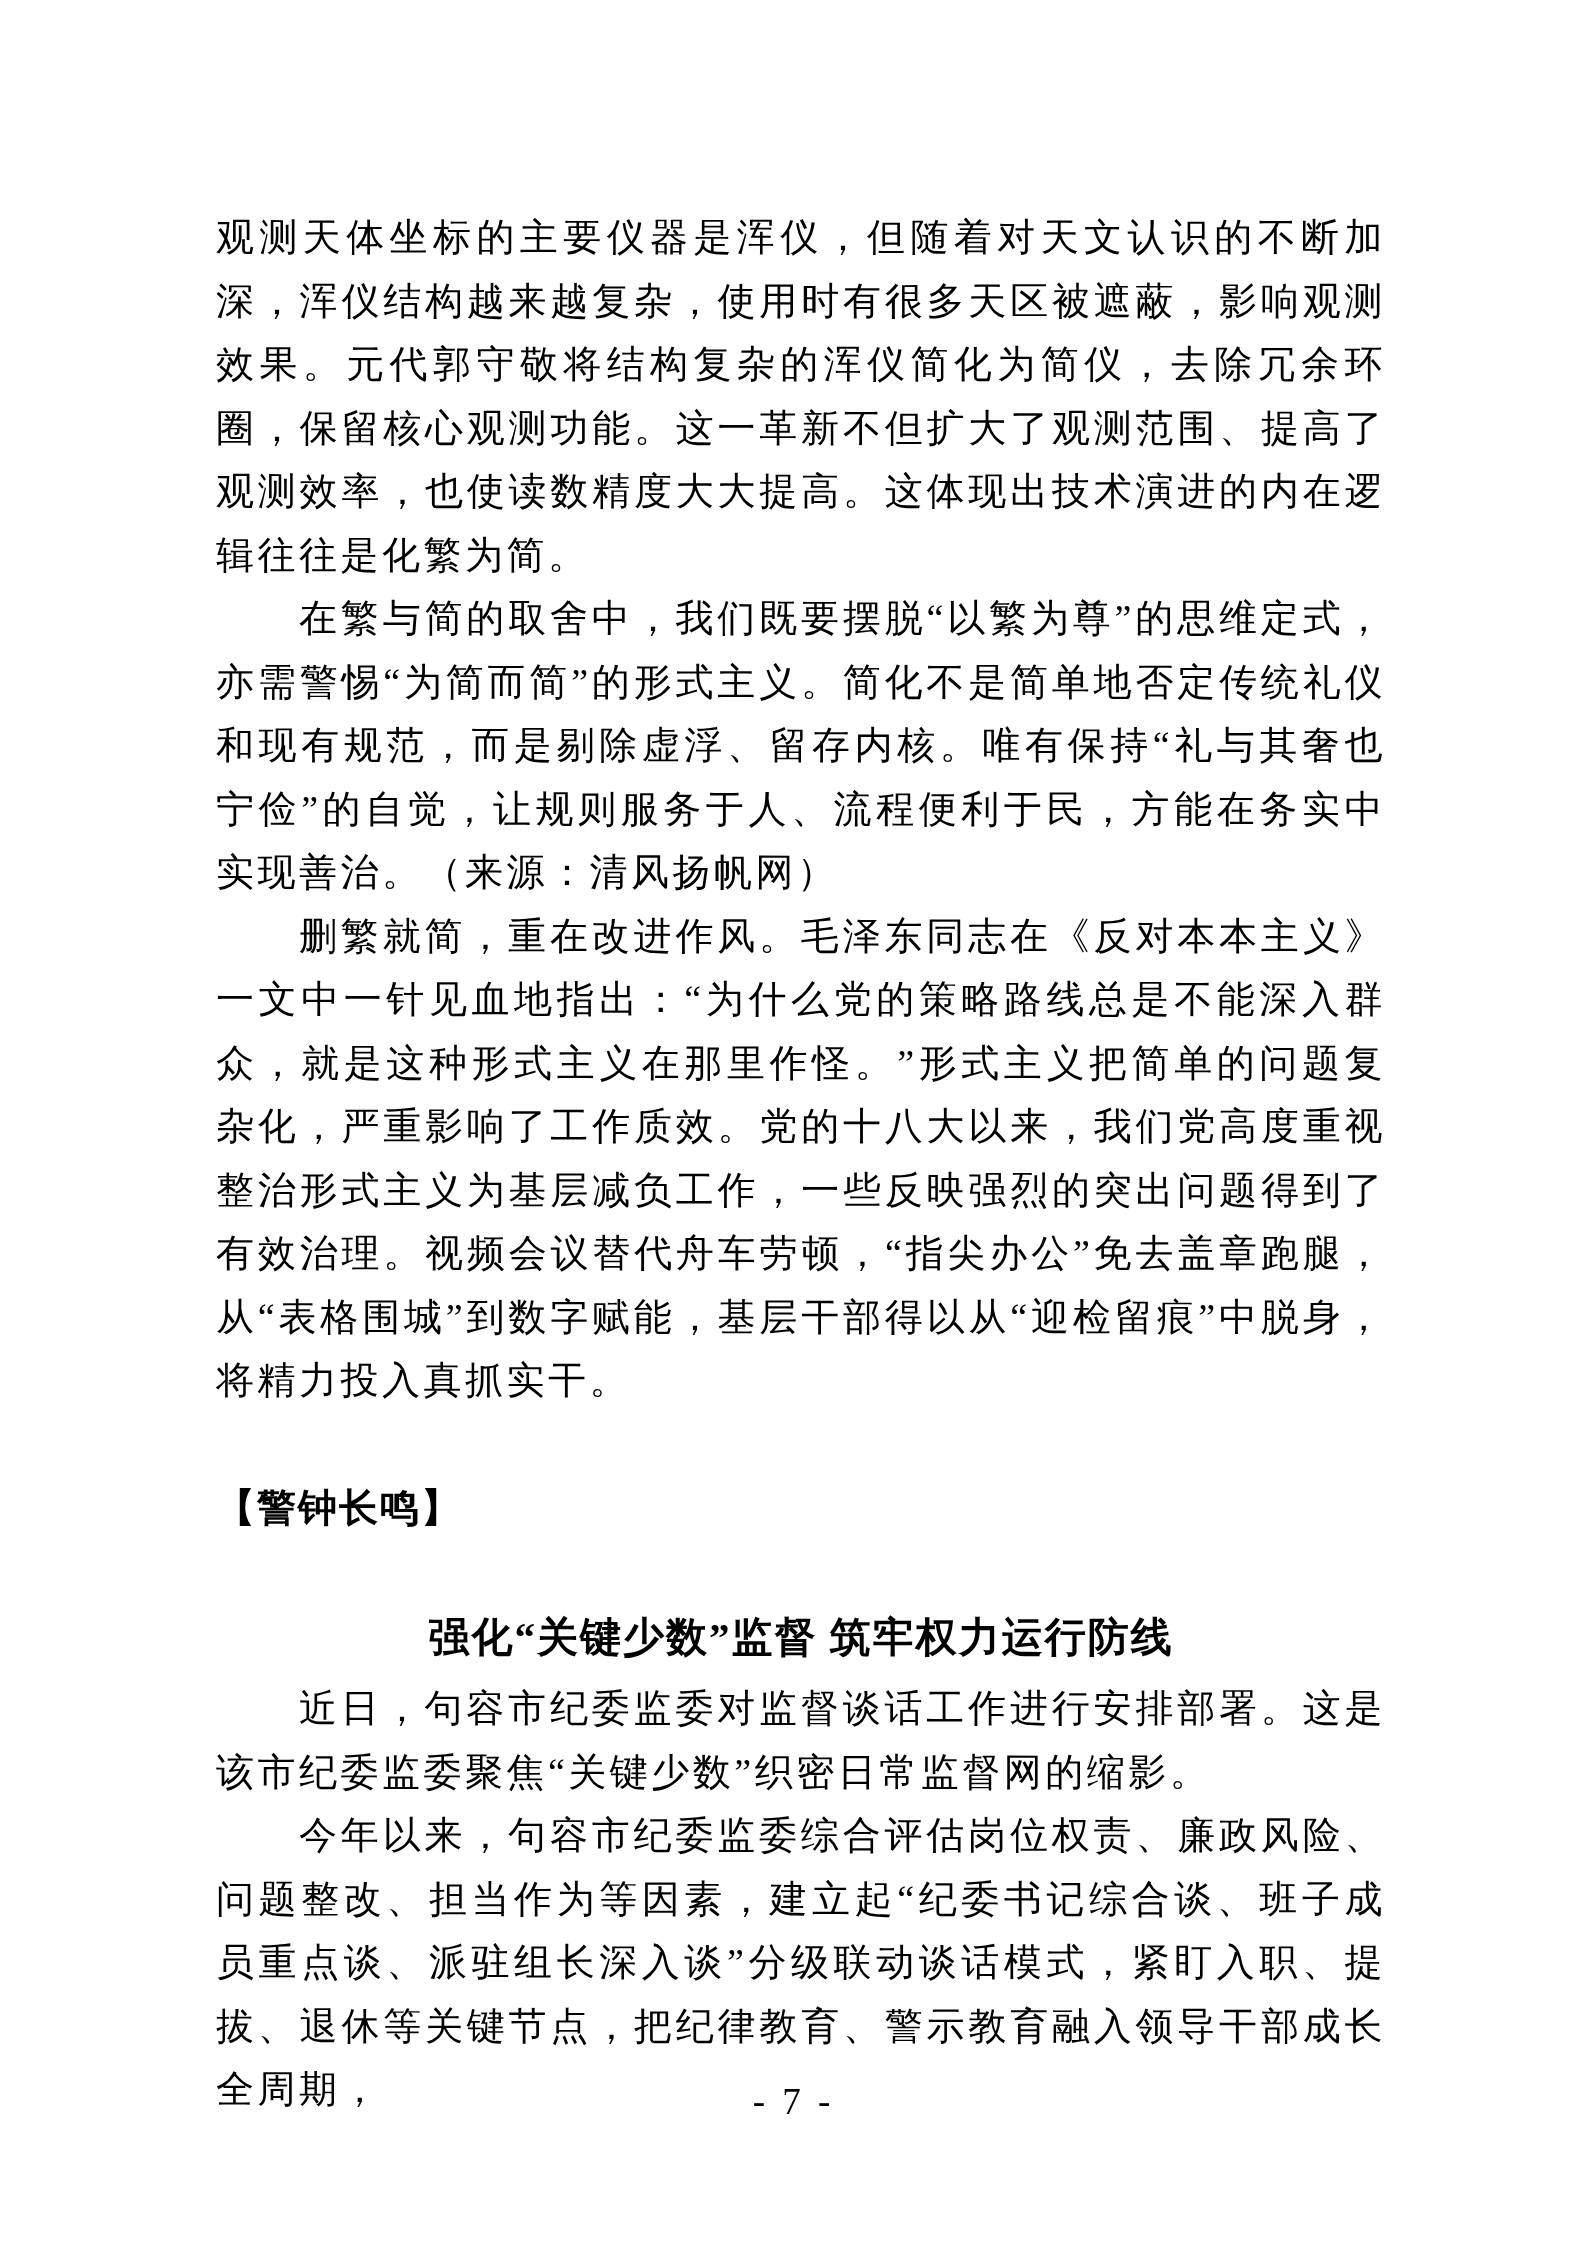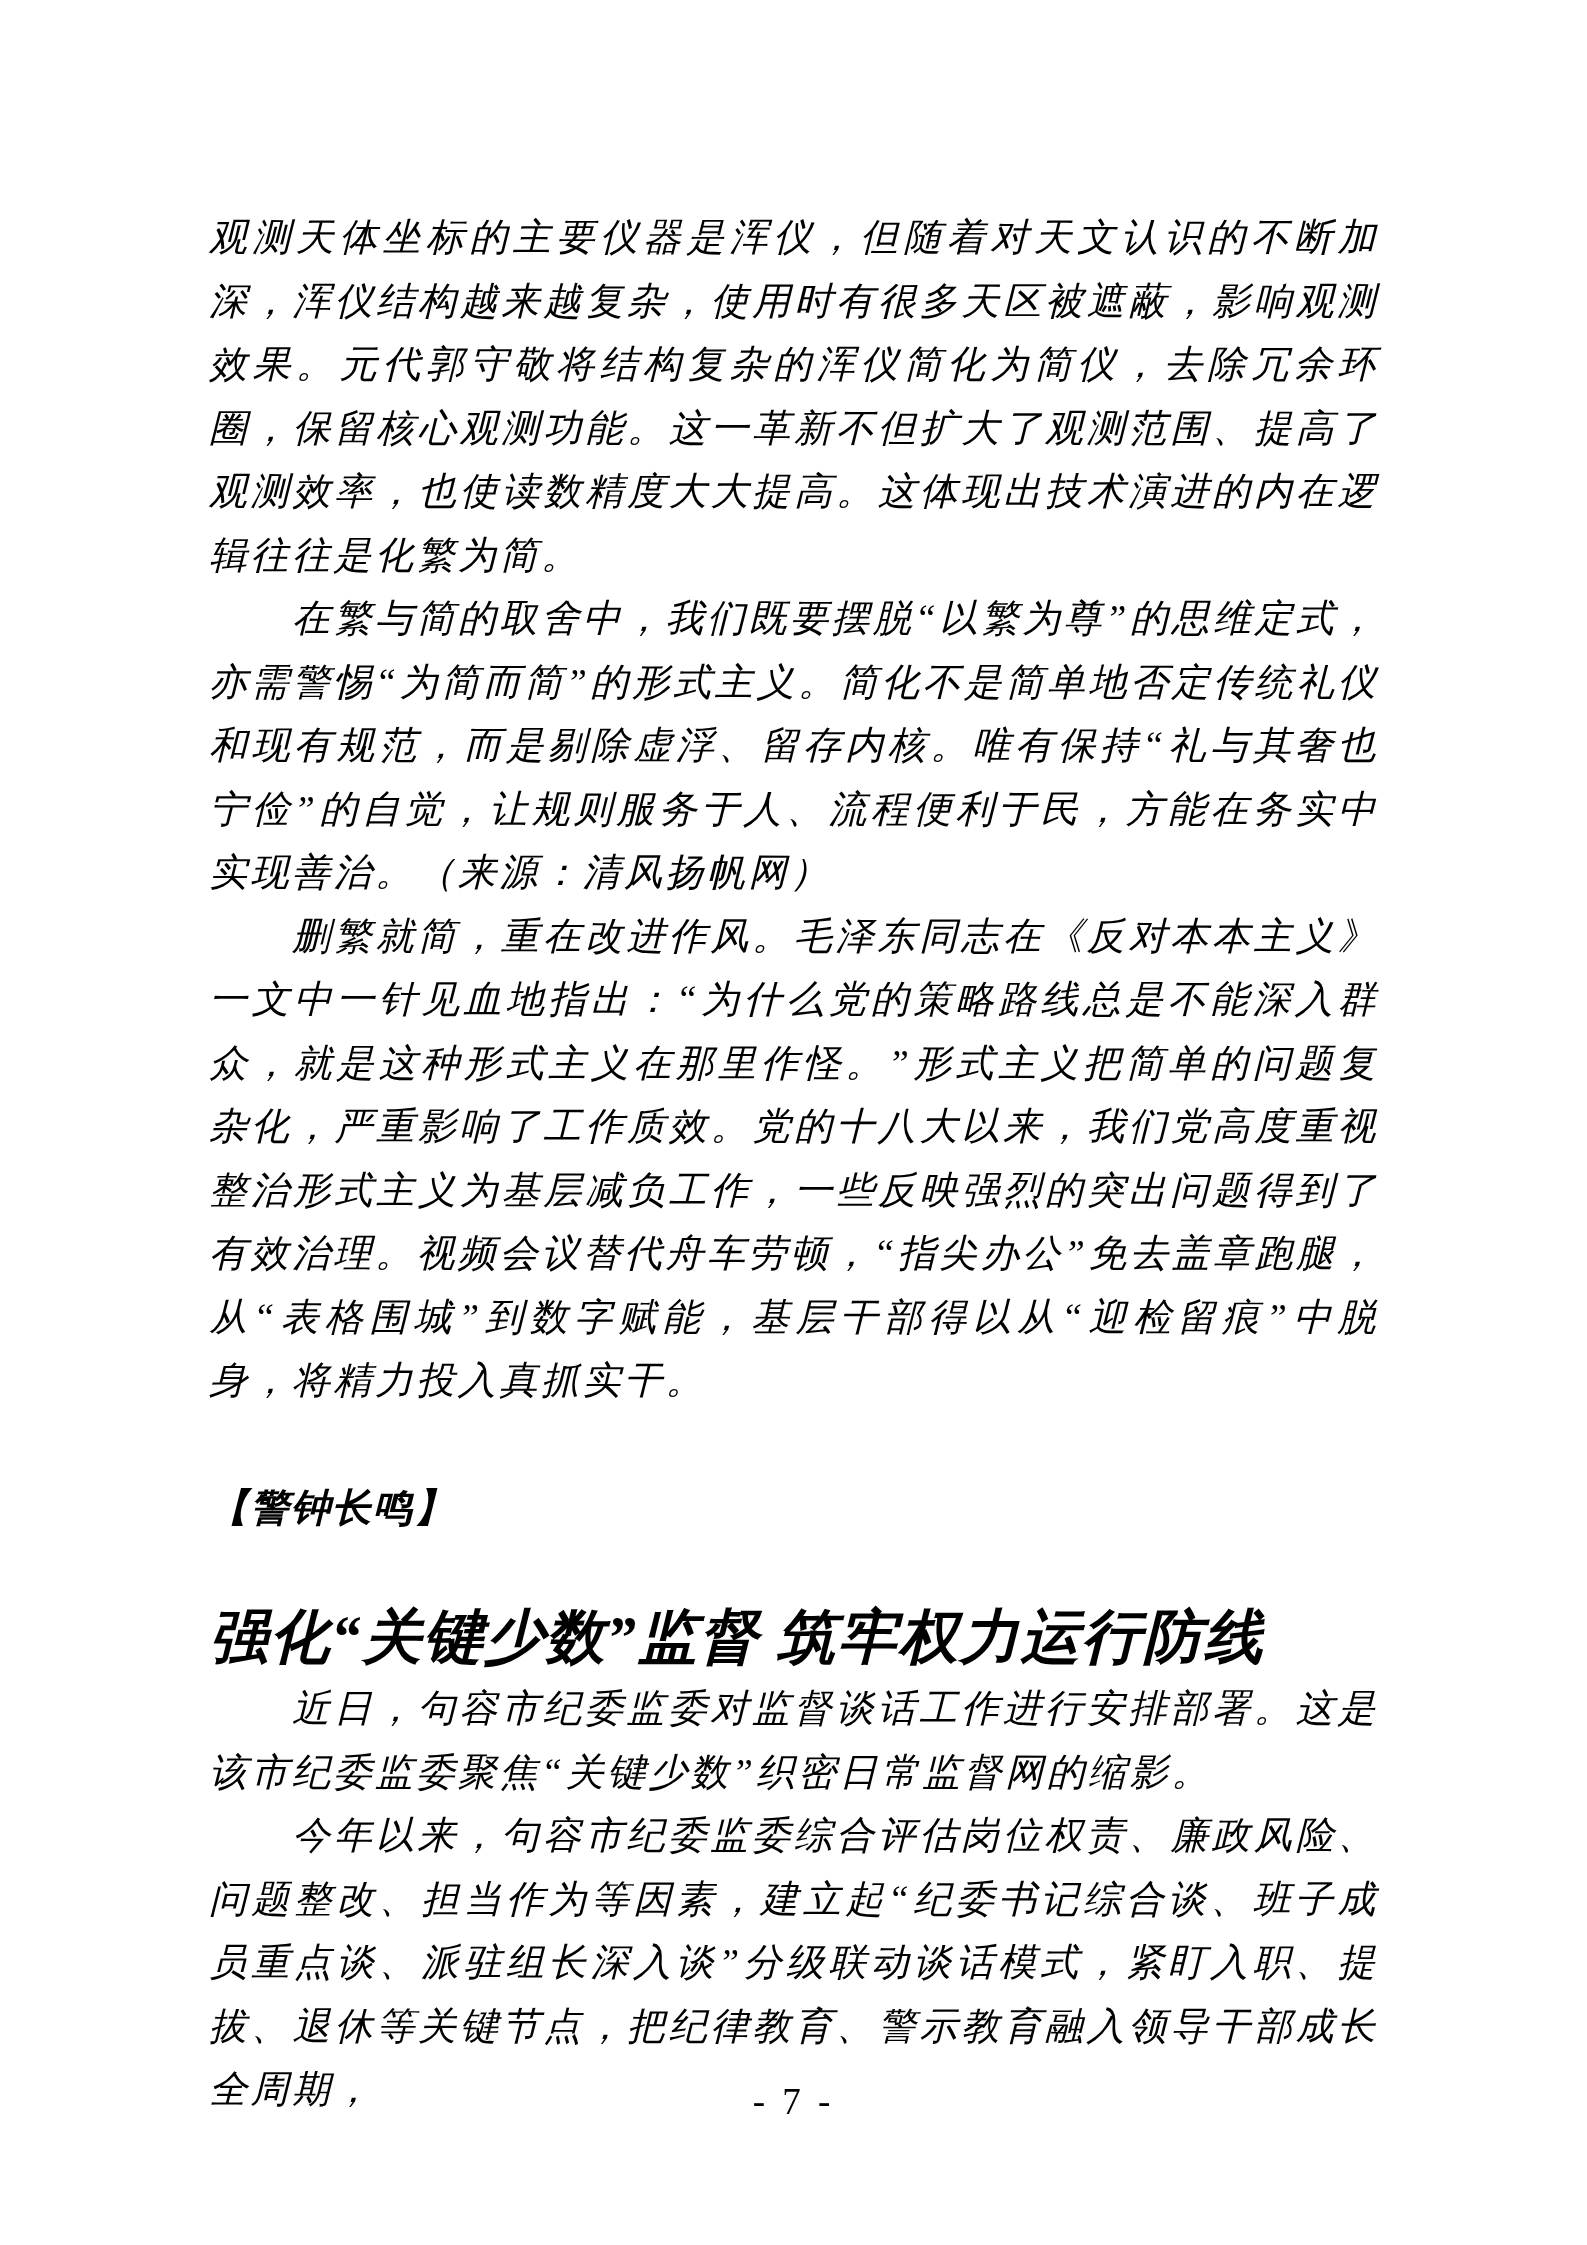--- a/index.html
+++ b/index.html
@@ -11,24 +11,23 @@
     position: relative;
     width: 1587px;
     height: 2245px;
     background: #ffffff;
     color: #000000;
     font-family: "Liberation Serif", "DejaVu Serif", serif;
     overflow: hidden;
   }
   .content {
     position: absolute;
-    left: 209px;
+    left: 216px;
     top: 206px;
     width: 1170px;
-    font-style: italic;
   }
   .para {
     margin: 0;
     font-size: 38px;
     line-height: 63.5px;
     letter-spacing: 3.5px;
     text-align: justify;
     text-justify: inter-character;
     font-weight: 400;
   }
@@ -37,23 +36,24 @@
   }
   .section-header {
     margin: 63px 0 0 0;
     font-size: 39px;
     line-height: 63.5px;
     font-weight: bold;
     letter-spacing: 2px;
   }
   .article-title {
     margin: 58px 0 0 0;
-    font-size: 59px;
+    font-size: 41px;
     line-height: 80px;
     font-weight: bold;
+    text-align: center;
     letter-spacing: 2px;
   }
   .footer {
     position: absolute;
     top: 2080px;
     left: 0;
     width: 100%;
     text-align: center;
     font-size: 37px;
     letter-spacing: 4px;

